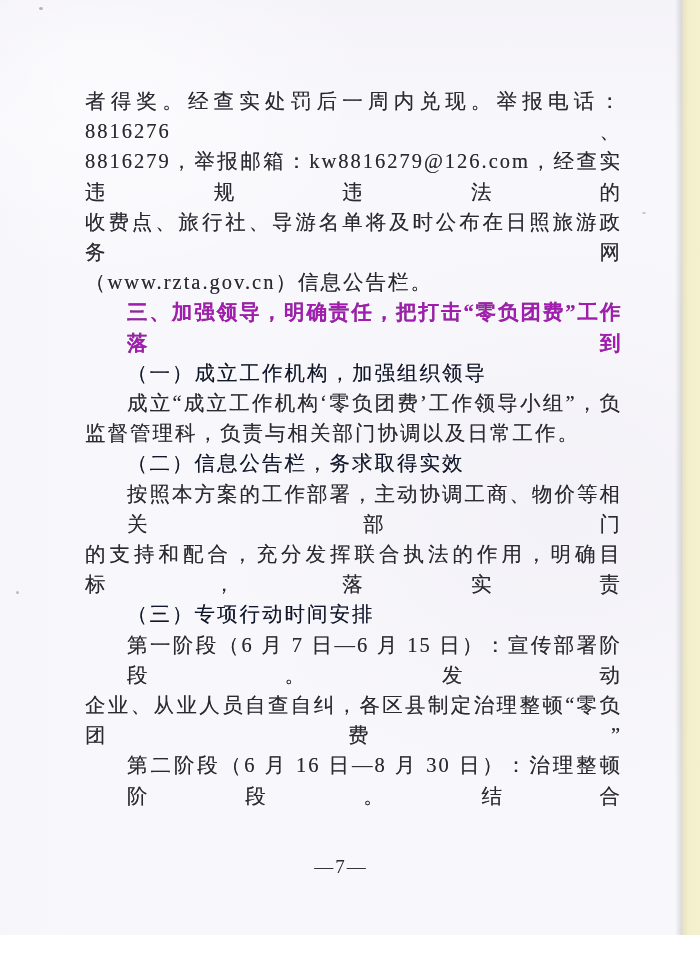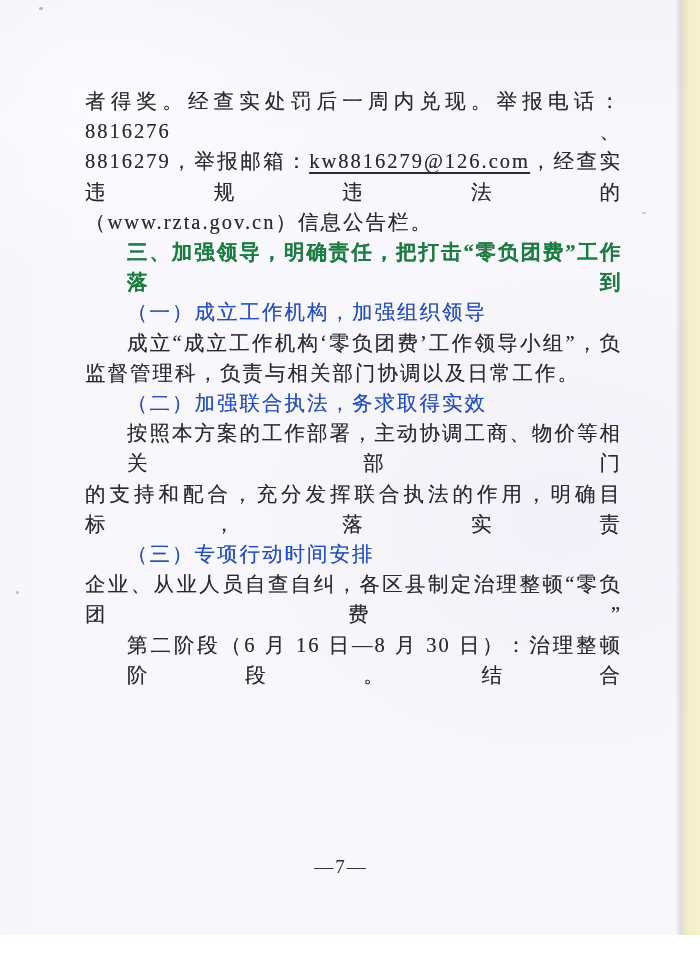--- a/index.html
+++ b/index.html
@@ -30,24 +30,23 @@
     width: 537px;
     font-size: 20.5px;
     line-height: 30.2px;
     letter-spacing: 2px;
     color: #2b2a31;
     text-shadow: 0 0 0.5px rgba(43,42,49,0.55);
   }
   .line { text-align: justify; }
   .fill { text-align-last: justify; }
   .indent { padding-left: 42px; }
-  .heading { font-weight: bold; color: #15803d; letter-spacing: 1.6px; }
-  .sub { color: #1d4ed8; }
+  .heading { font-weight: bold; color: #a21caf; letter-spacing: 1.6px; }
+  .sub { color: #0f172a; }
   .email {
-    text-decoration: underline;
     text-underline-offset: 4px;
     text-decoration-thickness: 1.5px;
   }
   .page-number {
     position: absolute;
     top: 856px;
     left: 0;
     width: 682px;
     text-align: center;
     font-size: 19px;
@@ -89,29 +88,31 @@
   .speck-3 { left: 642px; top: 212px; width: 4px; height: 2px; background: #c9c6c0; }
 </style>
 </head>
 <body>
 
 <div class="scan">
 
   <div class="doc-text">
     <div class="line fill">者得奖。经查实处罚后一周内兑现。举报电话：8816276、</div>
     <div class="line fill"><span>8816279，举报邮箱：</span><span class="email">kw8816279@126.com</span><span>，经查实违规违法的</span></div>
+    <div class="line fill">收费点、旅行社、导游名单将及时公布在日照旅游政务网</div>
     <div class="line">（www.rzta.gov.cn）信息公告栏。</div>
     <div class="line heading fill indent">三、加强领导，明确责任，把打击“零负团费”工作落到</div>
     <div class="line sub indent">（一）成立工作机构，加强组织领导</div>
     <div class="line fill indent">成立“成立工作机构‘零负团费’工作领导小组”，负</div>
     <div class="line">监督管理科，负责与相关部门协调以及日常工作。</div>
-    <div class="line sub indent">（二）加强联合执法，务求取得实效</div>
+    <div class="line sub indent">（二）信息公告栏，务求取得实效</div>
     <div class="line fill indent">按照本方案的工作部署，主动协调工商、物价等相关部门</div>
     <div class="line fill">的支持和配合，充分发挥联合执法的作用，明确目标，落实责</div>
     <div class="line sub indent">（三）专项行动时间安排</div>
+    <div class="line fill indent">第一阶段（6 月 7 日—6 月 15 日）：宣传部署阶段。发动</div>
     <div class="line fill">企业、从业人员自查自纠，各区县制定治理整顿“零负团费”</div>
     <div class="line fill indent">第二阶段（6 月 16 日—8 月 30 日）：治理整顿阶段。结合</div>
 
   </div>
 
   <div class="page-number">—7—</div>
 
   <div class="speck speck-1"></div>
   <div class="speck speck-2"></div>
   <div class="speck speck-3"></div>

